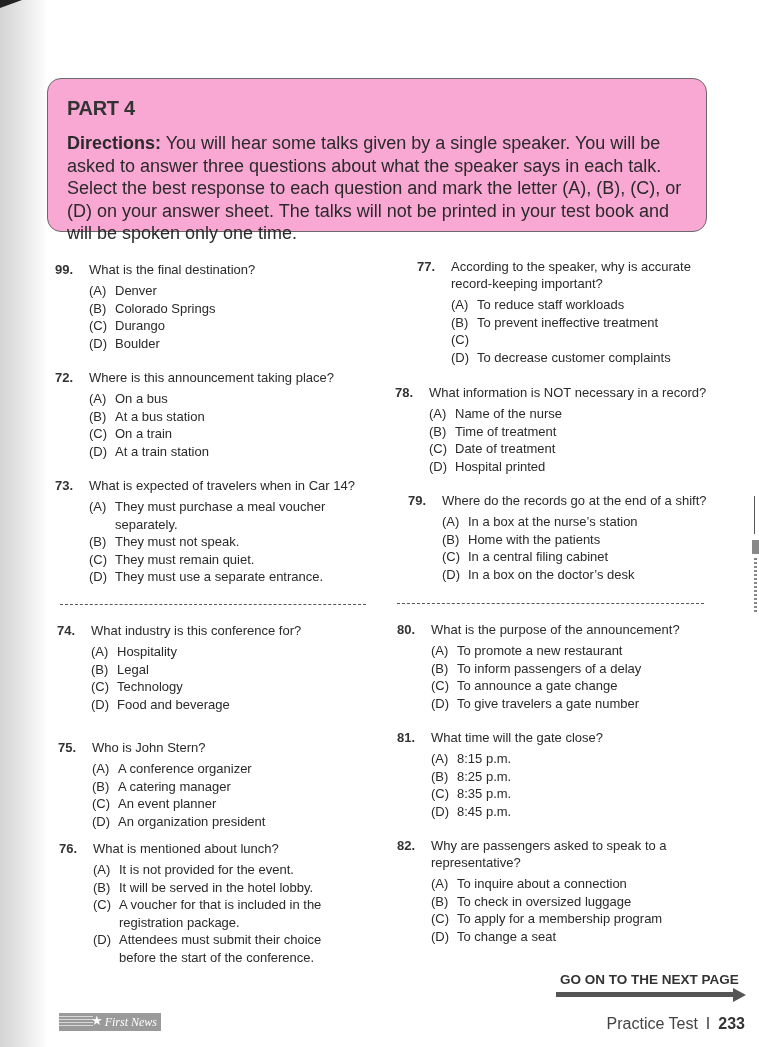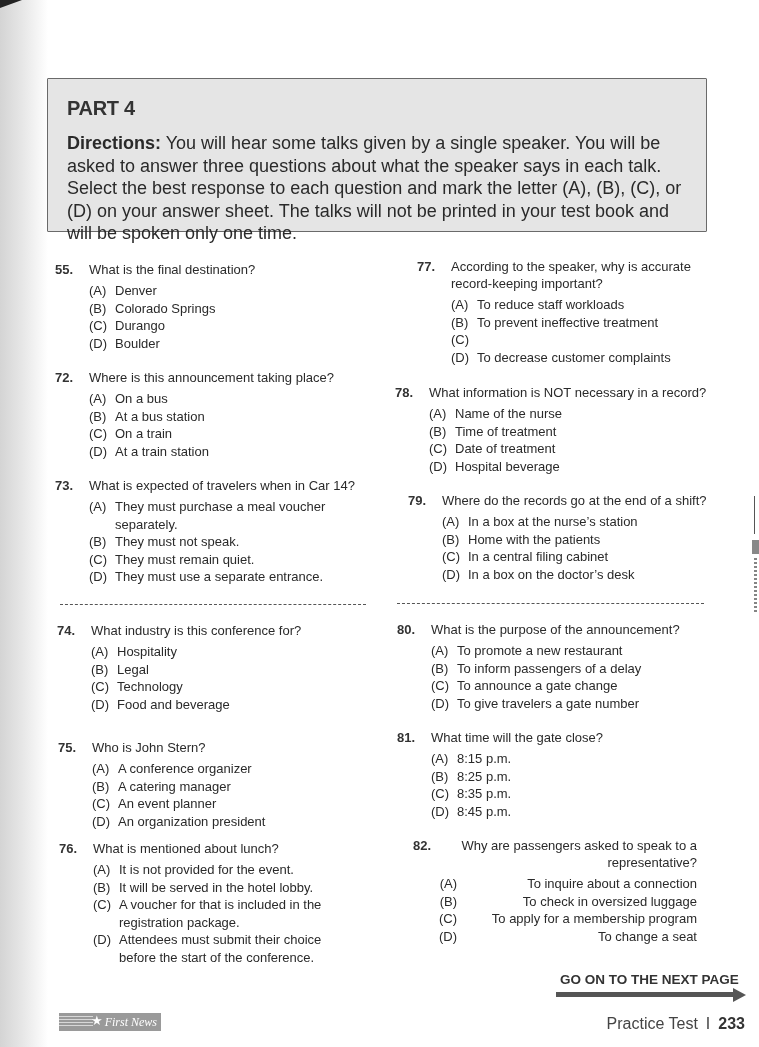--- a/index.html
+++ b/index.html
@@ -12,22 +12,22 @@
   .spine-shadow {
     position: absolute; left: 0; top: 0; width: 48px; height: 1047px;
     background: linear-gradient(to right, #d4d4d4 0%, #e6e6e6 45%, #f8f8f8 85%, #ffffff 100%);
   }
   .corner-dark {
     position: absolute; left: 0; top: 0; width: 0; height: 0;
     border-top: 8px solid #222; border-right: 22px solid transparent;
   }
   .directions-box {
     position: absolute; left: 47px; top: 78px; width: 660px; height: 154px;
-    border: 1.5px solid #6a6a6a; border-radius: 1px; box-sizing: border-box;
-    background: #e5e5e5;
+    border: 1.5px solid #6a6a6a; border-radius: 14px; box-sizing: border-box;
+    background: #f9a8d4;
   }
   .part-title {
     position: absolute; left: 19px; top: 18px;
     font-size: 20px; font-weight: bold; color: #333; letter-spacing: -0.3px;
   }
   .directions-text {
     position: absolute; left: 19px; top: 53px; width: 628px;
     font-size: 18px; line-height: 22.5px; color: #2a2a2a;
   }
   .directions-text b { font-weight: bold; }
@@ -85,21 +85,21 @@
 <div class="spine-shadow"></div>
 <div class="corner-dark"></div>
 
 <div class="directions-box">
   <div class="part-title">PART 4</div>
   <div class="directions-text"><b>Directions:</b><span> You will hear some talks given by a single speaker. You will be asked to answer three questions about what the speaker says in each talk. Select the best response to each question and mark the letter (A), (B), (C), or (D) on your answer sheet. The talks will not be printed in your test book and will be spoken only one time.</span></div>
 </div>
 
 <div class="question" style="left:55px; top:261px; width:310px;">
   <div class="q-row">
-      <span class="q-num">55.</span>
+      <span class="q-num">99.</span>
       <span class="q-text">What is the final destination?</span>
     </div>
   <div class="opts">
     <div class="opt">
         <span class="opt-letter">(A)</span>
         <span class="opt-text">Denver</span>
       </div>
     <div class="opt">
         <span class="opt-letter">(B)</span>
         <span class="opt-text">Colorado Springs</span>
@@ -280,21 +280,21 @@
     <div class="opt">
         <span class="opt-letter">(B)</span>
         <span class="opt-text">Time of treatment</span>
       </div>
     <div class="opt">
         <span class="opt-letter">(C)</span>
         <span class="opt-text">Date of treatment</span>
       </div>
     <div class="opt">
         <span class="opt-letter">(D)</span>
-        <span class="opt-text">Hospital beverage</span>
+        <span class="opt-text">Hospital printed</span>
       </div>
   </div>
 </div>
 
 <div class="question" style="left:400px; top:492px; width:320px;margin-left:8px;">
   <div class="q-row">
       <span class="q-num">79.</span>
       <span class="q-text">Where do the records go at the end of a shift?</span>
     </div>
   <div class="opts">
@@ -360,21 +360,21 @@
         <span class="opt-letter">(C)</span>
         <span class="opt-text">8:35 p.m.</span>
       </div>
     <div class="opt">
         <span class="opt-letter">(D)</span>
         <span class="opt-text">8:45 p.m.</span>
       </div>
   </div>
 </div>
 
-<div class="question" style="left:397px; top:837px; width:300px;text-align:right;">
+<div class="question" style="left:397px; top:837px; width:300px;">
   <div class="q-row">
       <span class="q-num">82.</span>
       <span class="q-text">Why are passengers asked to speak to a representative?</span>
     </div>
   <div class="opts">
     <div class="opt">
         <span class="opt-letter">(A)</span>
         <span class="opt-text">To inquire about a connection</span>
       </div>
     <div class="opt">

